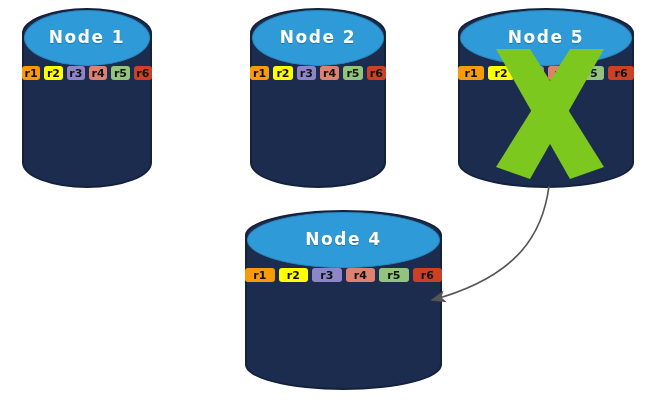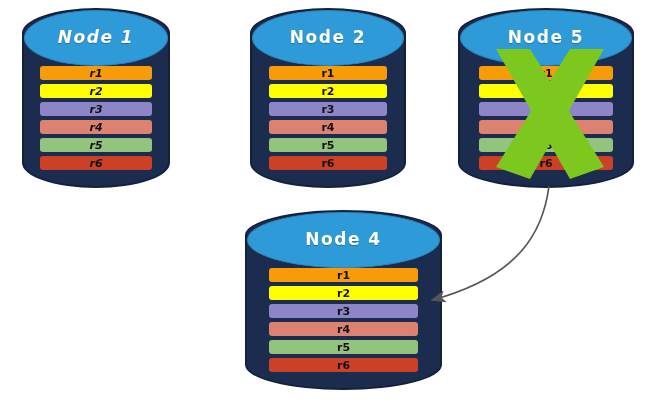--- a/index.html
+++ b/index.html
@@ -59,21 +59,21 @@
     text-shadow: 0 1px 1px rgba(0,0,0,0.25);
     pointer-events: none;
   }
 
   
   .records {
     position: absolute;
     left: 0;
     right: 0;
     display: flex;
-    flex-direction: column;
+    flex-direction: row;
     align-items: center;
     gap: 4px;
   }
   .record {
     width: 76%;
     height: 14px;
     border-radius: 3px;
     display: flex;
     align-items: center;
     justify-content: center;
@@ -98,35 +98,35 @@
     width: 646px;
     height: 402px;
     pointer-events: none;
   }
 </style>
 </head>
 <body>
 
 <div id="canvas" style="background: rgb(255, 255, 255);">
 
-  <div class="node" style="left:22px; top:8px; width:148px; height:180px;font-style:italic;">
+  <div class="node" style="left:22px; top:8px; width:130px; height:180px;">
     <div class="cyl-body" style="background: rgb(27, 44, 79); border-color: rgb(20, 33, 61);"></div>
     <div class="cyl-top" style="background: rgb(46, 155, 216);"></div>
     <div class="node-title" style="color: rgb(255, 255, 255);">Node 1</div>
     <div class="records" style="top:58px;">
       <div class="record" style="background: rgb(247, 155, 9);">r1</div>
       <div class="record" style="background: rgb(255, 255, 0);">r2</div>
       <div class="record" style="background: rgb(142, 133, 200);">r3</div>
       <div class="record" style="background: rgb(221, 130, 112);">r4</div>
       <div class="record" style="background: rgb(147, 196, 125);">r5</div>
       <div class="record" style="background: rgb(204, 65, 37);">r6</div>
     </div>
   </div>
 
-  <div class="node" style="left:250px; top:8px; width:156px; height:180px;">
+  <div class="node" style="left:250px; top:8px; width:124px; height:180px;padding-left:12px;">
     <div class="cyl-body" style="background: rgb(27, 44, 79); border-color: rgb(20, 33, 61);"></div>
     <div class="cyl-top" style="background: rgb(46, 155, 216);"></div>
     <div class="node-title" style="color: rgb(255, 255, 255);">Node 2</div>
     <div class="records" style="top:58px;">
       <div class="record" style="background: rgb(247, 155, 9);">r1</div>
       <div class="record" style="background: rgb(255, 255, 0);">r2</div>
       <div class="record" style="background: rgb(142, 133, 200);">r3</div>
       <div class="record" style="background: rgb(221, 130, 112);">r4</div>
       <div class="record" style="background: rgb(147, 196, 125);">r5</div>
       <div class="record" style="background: rgb(204, 65, 37);">r6</div>

